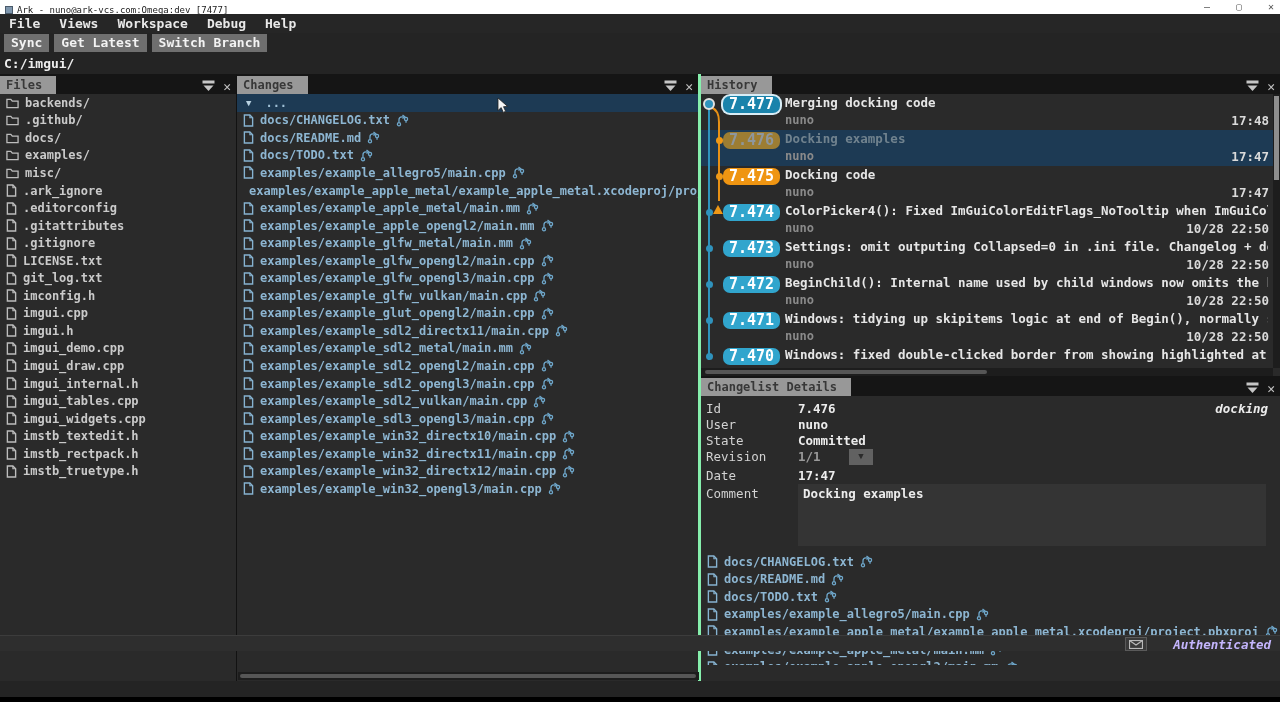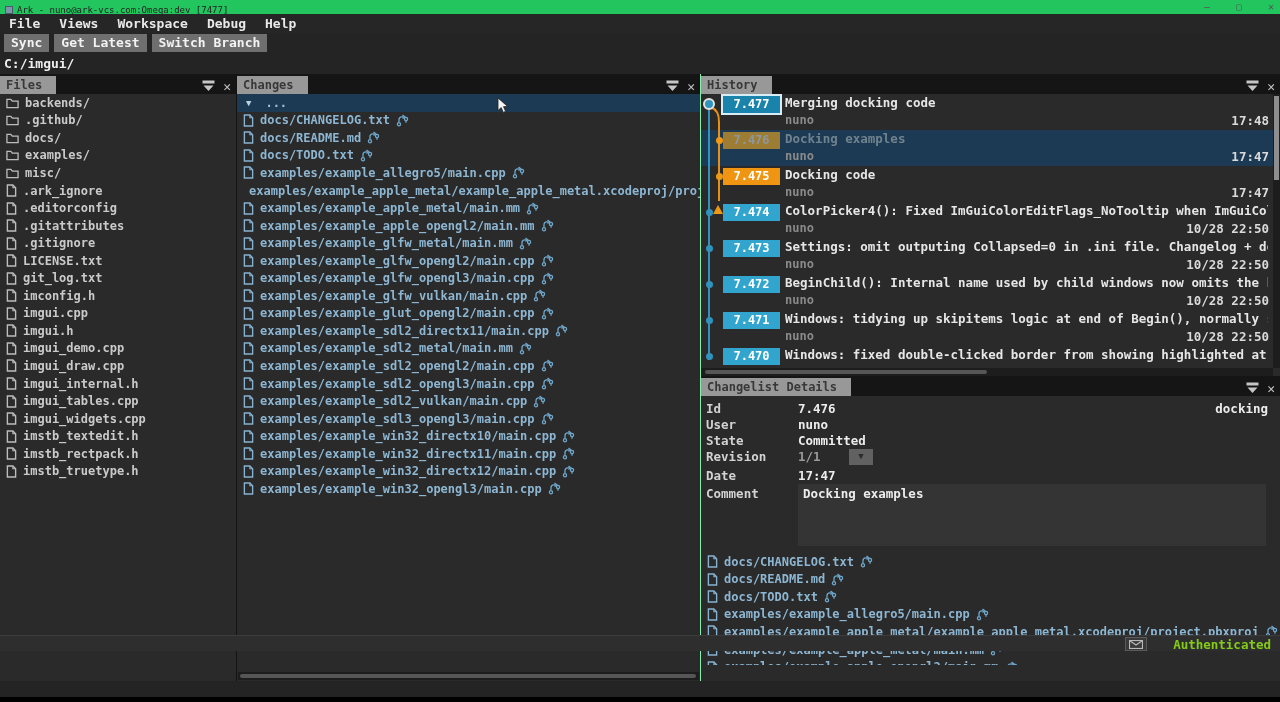--- a/index.html
+++ b/index.html
@@ -1,20 +1,20 @@
 <!DOCTYPE html>
 <html><head>
 <meta charset="utf-8">
 <style>
   * { margin:0; padding:0; box-sizing:border-box; }
   html,body { width:1280px; height:702px; background:#000; overflow:hidden;
     font-family:"DejaVu Sans Mono", monospace; }
 
   
-  .titlebar { position:absolute; left:0; top:0; width:1280px; height:20px; background:#22c55e;
+  .titlebar { position:absolute; left:0; top:0; width:1280px; height:20px; background:#ffffff;
     display:flex; align-items:center; padding:0 5px; gap:4px; }
   .titlebar .appico { width:8px; height:8px; background:#7e96ad; border:1px solid #4a5a6a; }
   .titlebar .ttext { font-size:9px; color:#222; white-space:nowrap; }
   .wincontrols { position:absolute; right:6px; top:0; height:14px; display:flex; gap:26px; align-items:center; }
   .wincontrols span { font-size:10px; color:#555; line-height:14px; }
 
   
   .app { position:absolute; left:0; top:14px; width:1280px; height:683px; background:#242424; }
   .menubar { position:absolute; left:0; top:0; width:1280px; height:19px; background:#262626;
     display:flex; align-items:center; gap:19px; padding-left:9px; }
@@ -22,21 +22,21 @@
   .toolbar { position:absolute; left:0; top:19px; width:1280px; height:20px; display:flex; gap:5px;
     align-items:center; padding-left:4px; }
   .tbtn { background:#6f6f6f; color:#f3f3f3; font-size:13px; font-weight:bold; height:18px;
     line-height:18px; padding:0 7px; }
   .pathbar { position:absolute; left:0; top:39px; width:1132px; height:21px; display:flex; align-items:center; }
   .pathbar span { color:#eeeeee; font-size:13px; font-weight:bold; padding-left:4px; }
 
   
   .panel { position:absolute; top:60px; height:607px; background:#2a2a2a; }
   .panel-files   { left:0;   width:237px; border-right:1px solid #121212; }
-  .panel-changes { left:237px; width:464px; border-right:1px solid #86efac; }
+  .panel-changes { left:237px; width:464px; border-right:3px solid #86efac; }
   .panel-right   { left:701px; width:579px; }
 
   .tabbar { position:relative; height:20px; background:#151515; display:flex; align-items:flex-end; }
   .tab { background:#989898; color:#383838; font-size:12px; font-weight:bold; height:18px;
     line-height:18px; padding:0 14px 13px 6px; }
   .tabicons { position:absolute; right:5px; top:3px; display:flex; gap:8px; align-items:center; }
   .xicon { color:#c2c2c2; font-size:13px; font-weight:bold; line-height:13px; }
 
   .list { position:relative; overflow:hidden; background:#2a2a2a; }
   .frow { height:17.55px; display:flex; align-items:center; gap:6px; padding-left:6px; white-space:nowrap; }
@@ -65,50 +65,50 @@
   .commit.selected { background:#1d3a54; }
   .gdot { position:absolute; border-radius:50%; z-index:2; }
   .g-main   { left:4.5px; top:6.5px; width:7px; height:7px; background:#2f93bd; }
   .g-branch { left:14.5px; top:6.5px; width:7px; height:7px; background:#ef9816; }
   .g-ring { position:absolute; left:2px; top:4px; width:12px; height:12px; border-radius:50%;
     background:#2f93bd; border:2.5px solid #e3e3e3; z-index:2; }
   .g-tri { position:absolute; left:12px; top:2.5px; width:0; height:0; z-index:2;
     border-left:5.5px solid transparent; border-right:5.5px solid transparent;
     border-bottom:9.5px solid #ef9816; }
   .badge { position:absolute; left:22px; top:2px; width:57px; height:17px; line-height:17px;
-    border-radius:0; text-align:center; font-size:12px; font-weight:bold; color:#fff; z-index:2; }
+    border-radius:7px; text-align:center; font-size:15px; font-weight:bold; color:#fff; z-index:2; }
   .badge.cyan { background:#31a5cd; }
   .badge.orange { background:#ef9512; }
   .badge.dim { background:#9c7d33; color:#8e979e; }
   .badge.current { background:#1a83ab; box-shadow:0 0 0 2px #d8ecf5; }
   .ctitle { position:absolute; left:84px; top:1px; right:12px; white-space:nowrap; overflow:hidden;
     color:#e6e6e6; font-size:12.5px; font-weight:bold; }
   .ctitle.dim { color:#70828e; }
   .cauthor { position:absolute; left:84px; top:18.5px; color:#8a8a8a; font-size:12px; font-weight:bold; }
   .ctime { position:absolute; right:11px; top:18.5px; color:#dadada; font-size:12.5px; font-weight:bold; }
 
   
   .details { position:relative; height:157px; }
-  .drow { position:absolute; left:5px; font-size:12.5px; font-weight:bold; }
+  .drow { position:absolute; left:5px; font-size:12.5px; font-weight:normal; }
   .dlabel { color:#d2d2d2; }
   .dvalue { position:absolute; left:97px; color:#ececec; font-size:12.5px; font-weight:bold; white-space:nowrap; }
   .dvalue.muted { color:#9a9a9a; }
-  .branchname { position:absolute; right:12px; top:5px; color:#ececec; font-size:12.5px; font-weight:bold; }
+  .branchname { position:absolute; right:12px; top:5px; color:#ececec; font-size:12.5px; font-weight:bold;font-style:italic; }
   .revdrop { position:absolute; left:148px; width:24px; height:16px; background:#616161;
     text-align:center; line-height:15px; font-size:9px; color:#2b2b2b; }
   .commentbox { position:absolute; left:97px; top:88px; width:468px; height:62px; background:#343434; }
   .commentbox span { display:block; padding:2px 0 0 5px; color:#ececec; font-size:12.5px; font-weight:bold; }
 
   .assets-header { height:18px; background:#1c3a55; display:flex; align-items:center; padding-left:4px; }
   .assets-header span { color:#f2f2f2; font-size:12.5px; font-weight:bold; }
 
   
   .statusbar { position:absolute; left:0; top:621px; width:1280px; height:16px; background:#2e2e2e;
     border-top:1px solid #3c3c3c; }
-  .statusbar .auth { position:absolute; right:9px; top:1px; color:#84cc16; font-size:12.5px; font-weight:bold; }
+  .statusbar .auth { position:absolute; right:9px; top:1px; color:#c4b5fd; font-size:12.5px; font-weight:bold;font-style:italic; }
   .mailbox { position:absolute; right:133px; top:1px; width:22px; height:14px; background:#3a3a3a;
     border:1px solid #5a5a5a; display:flex; align-items:center; justify-content:center; }
 
   .cursor { position:absolute; left:497px; top:97px; z-index:50; }
 </style>
 </head>
 <body>
 
 <div class="titlebar">
   <span class="appico"></span>

